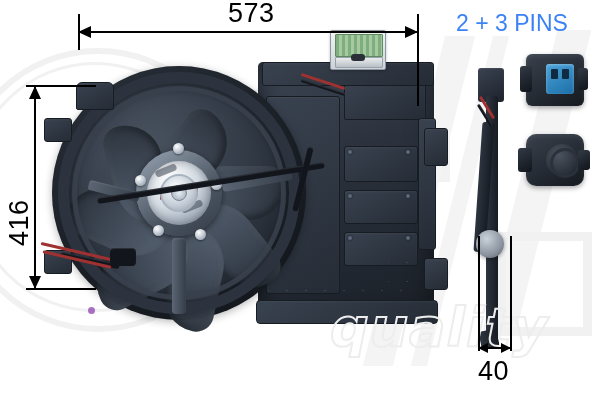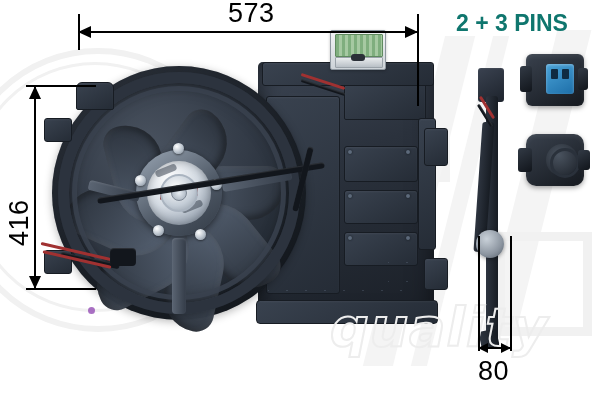--- a/index.html
+++ b/index.html
@@ -106,21 +106,21 @@
   .arrow-l{border-top:6px solid transparent;border-bottom:6px solid transparent;border-right:13px solid #000;}
   .arrow-r{border-top:6px solid transparent;border-bottom:6px solid transparent;border-left:13px solid #000;}
   .arrow-u{border-left:6px solid transparent;border-right:6px solid transparent;border-bottom:13px solid #000;}
   .arrow-d{border-left:6px solid transparent;border-right:6px solid transparent;border-top:13px solid #000;}
   .arrow-sm-l{border-top:5px solid transparent;border-bottom:5px solid transparent;border-right:10px solid #000;}
   .arrow-sm-r{border-top:5px solid transparent;border-bottom:5px solid transparent;border-left:10px solid #000;}
 
   .dim-label{position:absolute;color:#000;font-size:27px;font-weight:400;
     font-family:"Liberation Sans",sans-serif;letter-spacing:.5px;white-space:nowrap;}
   .dim-label-v{transform-origin:0 0;transform:rotate(-90deg);}
-  .pins-label{position:absolute;color:#0f766e;font-size:23px;font-weight:700;
+  .pins-label{position:absolute;color:#3b82f6;font-size:23px;font-weight:400;
     font-family:"Liberation Sans",sans-serif;white-space:nowrap;}
   .dot{position:absolute;width:7px;height:7px;border-radius:50%;background:#9a57b8;opacity:.85;}
 </style>
 </head>
 <body>
 
 <div id="stage">
 
   <div class="wm-layer">
     <div class="wm-ring" style="left:-44px;top:48px;width:272px;height:272px;"></div>
@@ -249,17 +249,17 @@
   <div class="arrow arrow-d" style="left:29px;top:276px;"></div>
   <div class="dim dim-h" style="left:26px;top:85px;width:70px;"></div>
   <div class="dim dim-h" style="left:26px;top:288px;width:70px;"></div>
   <div class="dim-label dim-label-v" style="left:4px;top:246px;">416</div>
 
   <div class="dim dim-h" style="left:480px;top:347px;width:30px;"></div>
   <div class="arrow arrow-sm-l" style="left:478px;top:343px;"></div>
   <div class="arrow arrow-sm-r" style="left:501px;top:343px;"></div>
   <div class="dim dim-v" style="left:478px;top:236px;height:115px;"></div>
   <div class="dim dim-v" style="left:510px;top:236px;height:115px;"></div>
-  <div class="dim-label" style="left:478px;top:356px;">80</div>
+  <div class="dim-label" style="left:478px;top:356px;">40</div>
 
   <div class="pins-label" style="left:456px;top:10px;">2 + 3 PINS</div>
 
 </div>
 
 </body></html>

